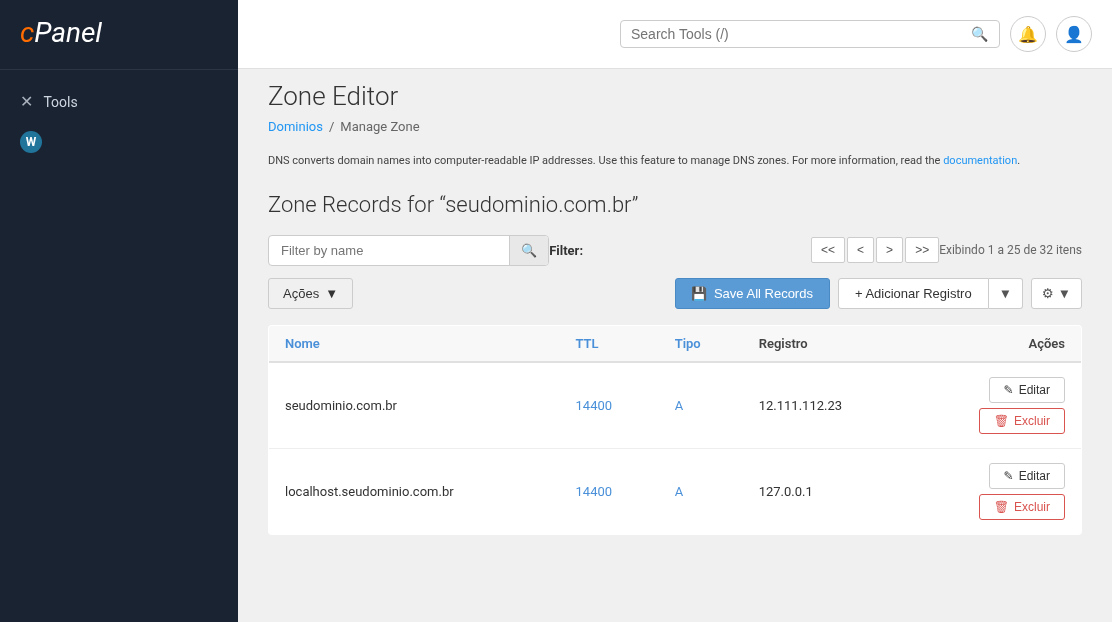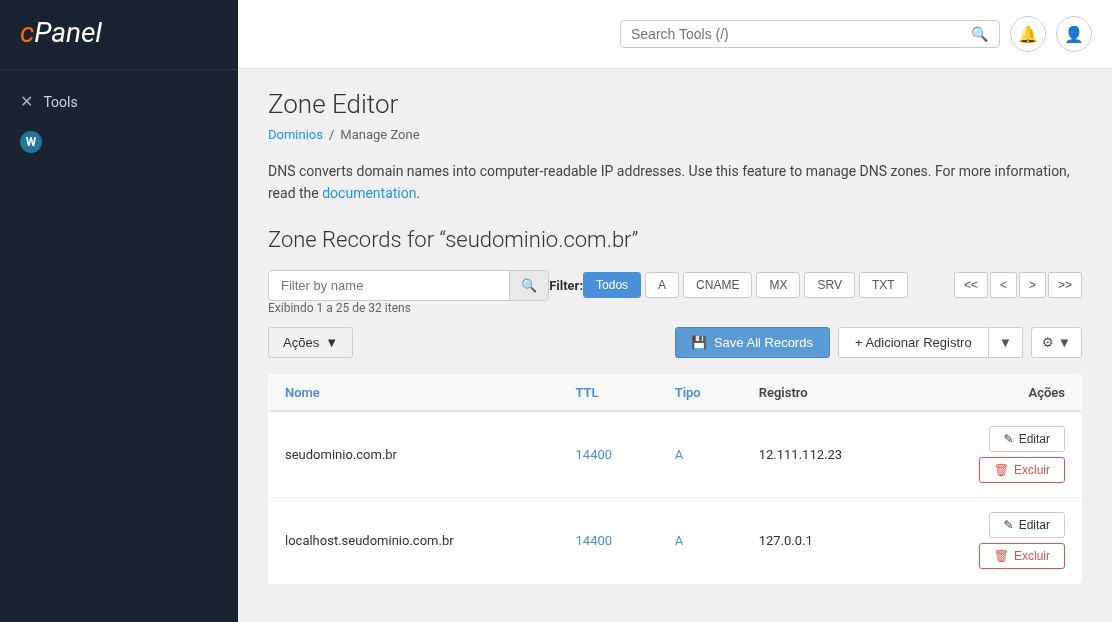--- a/index.html
+++ b/index.html
@@ -97,38 +97,38 @@
       background: none; border: none; cursor: pointer; color: #888; font-size: 14px;
     }
     .header-icon-btn {
       width: 36px; height: 36px; border-radius: 50%; border: 1px solid #ccc;
       background: #fff; display: flex; align-items: center; justify-content: center;
       cursor: pointer; color: #555; font-size: 16px;
     }
 
     
     .content {
-      padding: 20px 30px;
+      padding: 12px 30px;
       flex: 1;
       border-radius: 28px;
     }
     .page-title {
       font-size: 26px;
       font-weight: 300;
       color: #333;
       margin-bottom: 8px;
     }
     .breadcrumb {
       display: flex; align-items: center; gap: 6px;
       font-size: 13px; margin-bottom: 18px;
     }
     .breadcrumb a { color: #2196f3; text-decoration: none; }
     .breadcrumb span { color: #666; }
     .description {
-      font-size: 14px; color: #444; margin-bottom: 22px; line-height: 1.6;
+      font-size: 11px; color: #444; margin-bottom: 22px; line-height: 1.6;
     }
     .description a { color: #2196f3; text-decoration: none; }
     .section-title {
       font-size: 22px; font-weight: 300; color: #333; margin-bottom: 18px;
     }
 
     
     .filter-bar {
       display: flex; align-items: center; gap: 0; margin-bottom: 12px;
       flex-wrap: wrap;
@@ -266,28 +266,20 @@
     </p>
 
     <h2 class="section-title">Zone Records for “seudominio.com.br”</h2>
 
     <div class="filter-bar">
       <div class="filter-input-wrap">
         <input type="text" class="filter-input" placeholder="Filter by name" style="">
         <button class="filter-search-btn">🔍</button>
       </div>
       <span class="filter-label">Filter:</span>
-      <div class="filter-btns">
-        <button class="filter-btn active">Todos</button>
-        <button class="filter-btn">A</button>
-        <button class="filter-btn">CNAME</button>
-        <button class="filter-btn">MX</button>
-        <button class="filter-btn">SRV</button>
-        <button class="filter-btn">TXT</button>
-      </div>
       <div style="flex:1"></div>
       <div class="pagination-wrap">
         <button class="page-btn">&lt;&lt;</button>
         <button class="page-btn">&lt;</button>
         <button class="page-btn">&gt;</button>
         <button class="page-btn">&gt;&gt;</button>
       </div>
       <span class="page-info">Exibindo 1 a 25 de 32 itens</span>
     </div>
 

